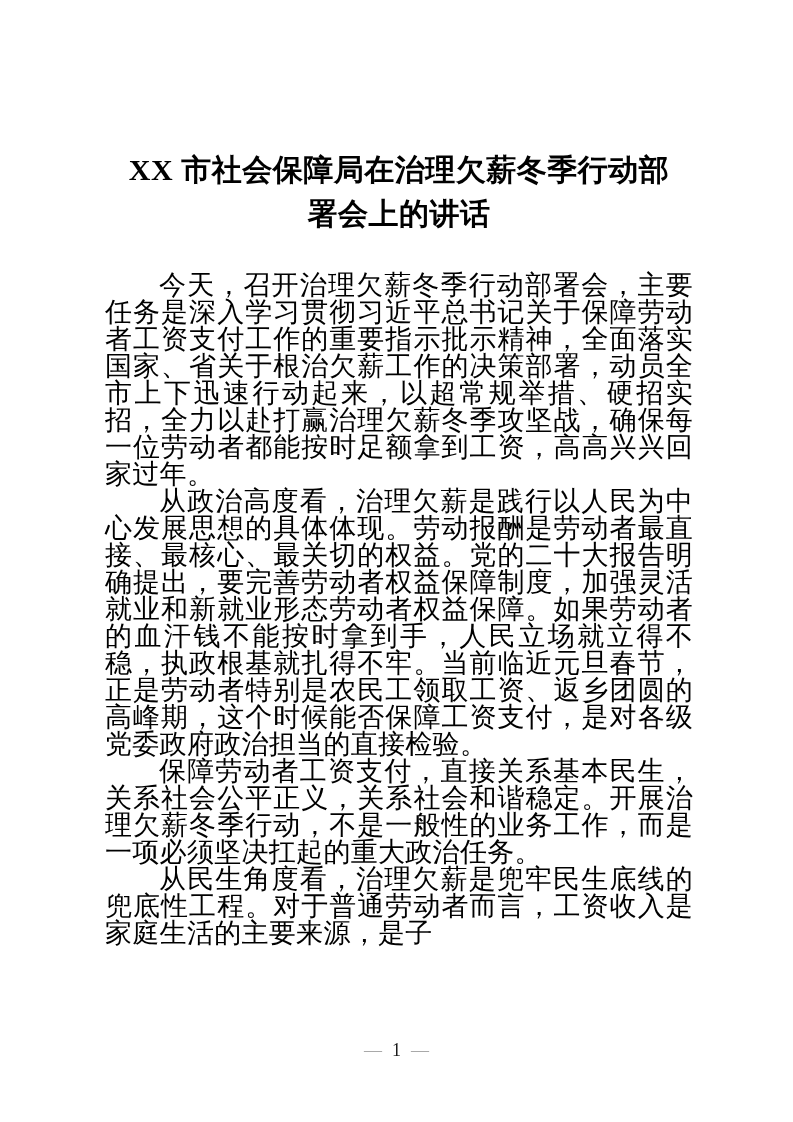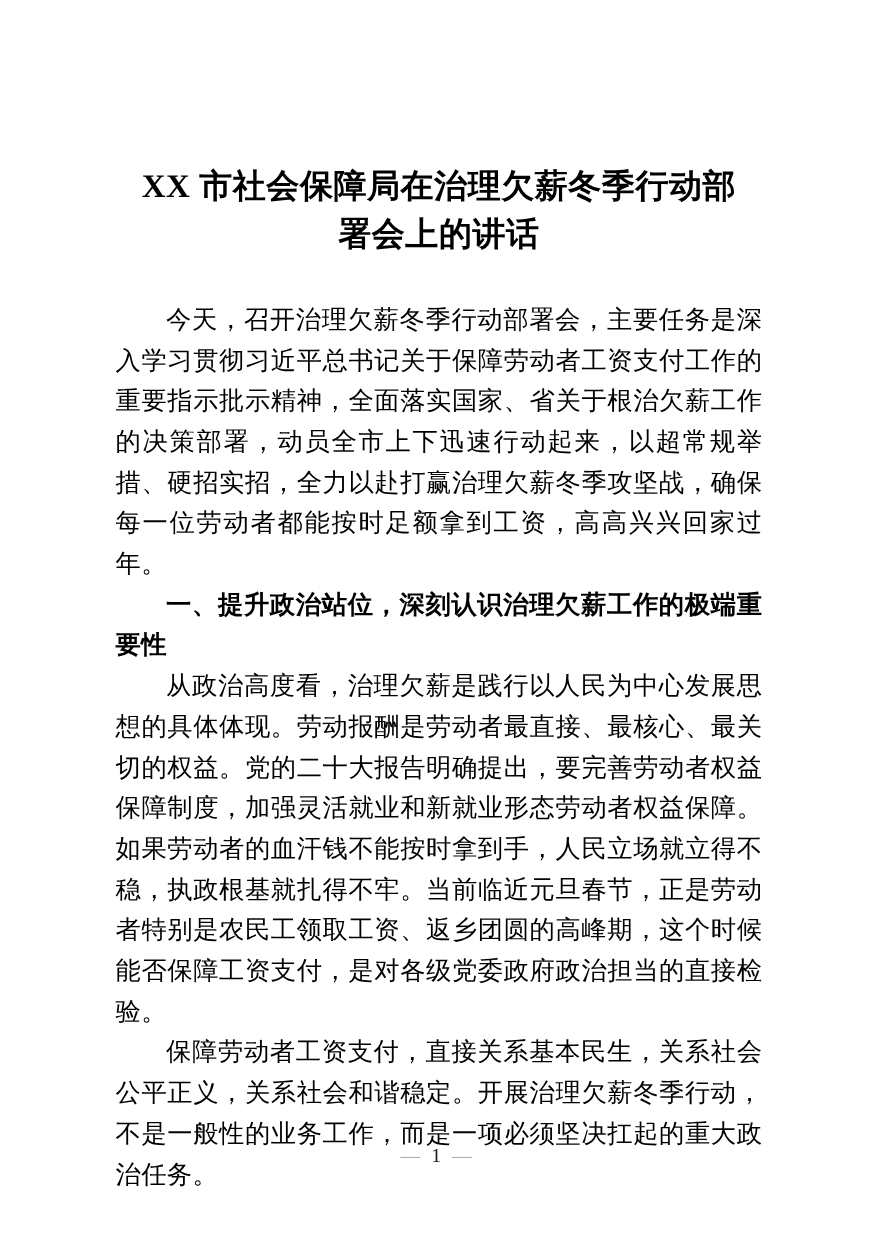--- a/index.html
+++ b/index.html
@@ -23,22 +23,22 @@
     max-width: 552px;
     margin: 0 auto 36px auto;
     text-align: center;
     font-size: 30px;
     line-height: 44px;
     font-weight: bold;
     letter-spacing: 0.5px;
   }
   .doc-body p {
     margin: 0;
-    font-size: 23px;
-    line-height: 37px;
+    font-size: 27px;
+    line-height: 27px;
     text-align: justify;
     text-indent: 2em;
     letter-spacing: 0.3px;
   }
   .doc-body p.section-heading {
     font-weight: bold;
   }
   .page-footer {
     position: absolute;
     left: 0;
@@ -59,22 +59,22 @@
 </style>
 </head>
 <body>
 
 <div class="page">
 
   <h1 class="doc-title">XX 市社会保障局在治理欠薪冬季行动部署会上的讲话</h1>
 
   <div class="doc-body">
     <p>今天，召开治理欠薪冬季行动部署会，主要任务是深入学习贯彻习近平总书记关于保障劳动者工资支付工作的重要指示批示精神，全面落实国家、省关于根治欠薪工作的决策部署，动员全市上下迅速行动起来，以超常规举措、硬招实招，全力以赴打赢治理欠薪冬季攻坚战，确保每一位劳动者都能按时足额拿到工资，高高兴兴回家过年。</p>
-    <p class="section-heading">一、提升政治站位，深刻认识治理欠薪工作的极端重要性</p>
     <p>从政治高度看，治理欠薪是践行以人民为中心发展思想的具体体现。劳动报酬是劳动者最直接、最核心、最关切的权益。党的二十大报告明确提出，要完善劳动者权益保障制度，加强灵活就业和新就业形态劳动者权益保障。如果劳动者的血汗钱不能按时拿到手，人民立场就立得不稳，执政根基就扎得不牢。当前临近元旦春节，正是劳动者特别是农民工领取工资、返乡团圆的高峰期，这个时候能否保障工资支付，是对各级党委政府政治担当的直接检验。</p>
     <p>保障劳动者工资支付，直接关系基本民生，关系社会公平正义，关系社会和谐稳定。开展治理欠薪冬季行动，不是一般性的业务工作，而是一项必须坚决扛起的重大政治任务。</p>
+    <p>从民生角度看，治理欠薪是兜牢民生底线的兜底性工程。对于普通劳动者而言，工资收入是家庭生活的主要来源，是子</p>
   </div>
 
   <div class="page-footer">
     <span class="dash">—</span><span class="num">1</span><span class="dash">—</span>
   </div>
 
 </div>
 
 </body></html>

